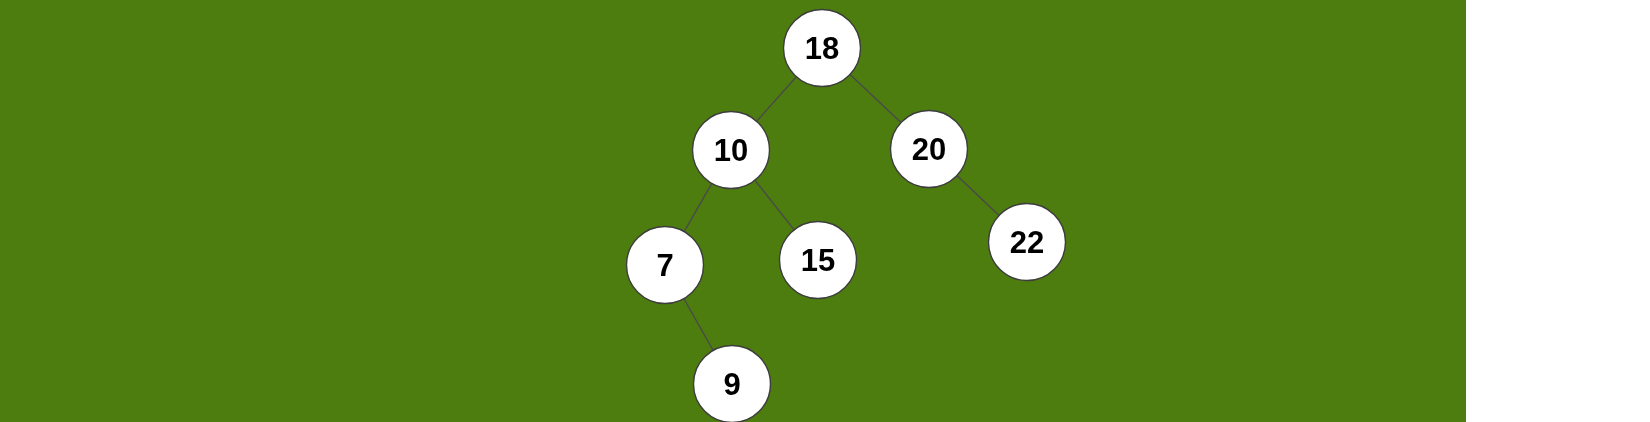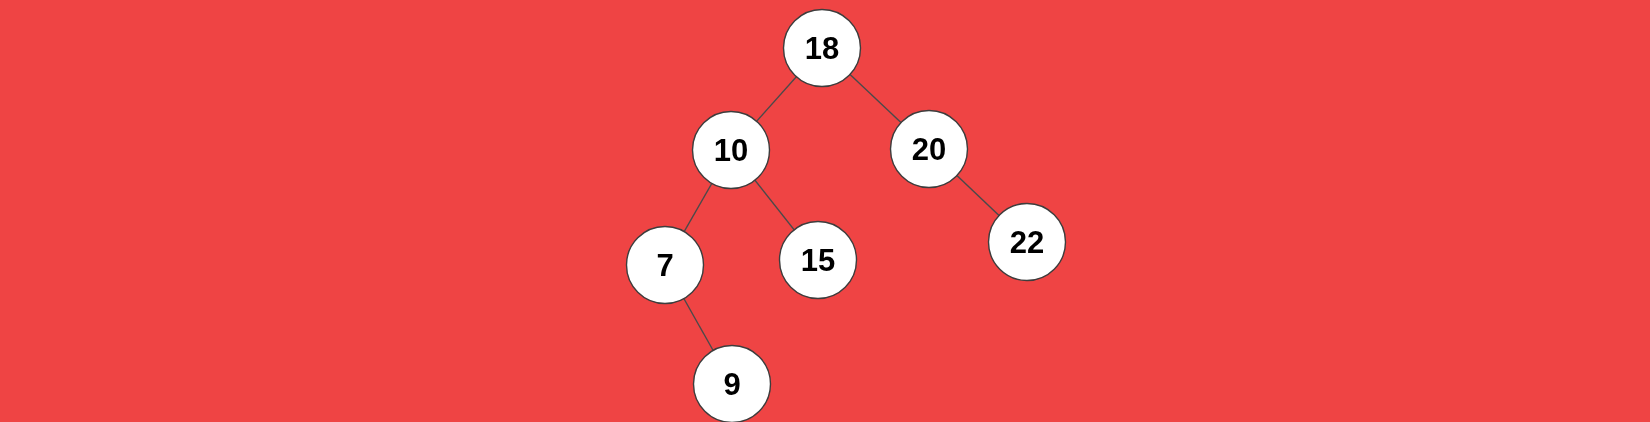--- a/index.html
+++ b/index.html
@@ -2,23 +2,23 @@
 <html><head>
 <meta charset="utf-8">
 <style>
   html, body {
     margin: 0;
     padding: 0;
     background: #ffffff;
   }
   .canvas {
     position: relative;
-    width: 1650px;
+    width: 1466px;
     height: 422px;
-    background: #ef4444;
+    background: #4d7c0f;
     overflow: hidden;
     font-family: "Liberation Sans", sans-serif;
   }
   svg text {
     font-family: "Liberation Sans", "DejaVu Sans", sans-serif;
     font-weight: bold;
     fill: #000000;
   }
 </style>
 </head>

